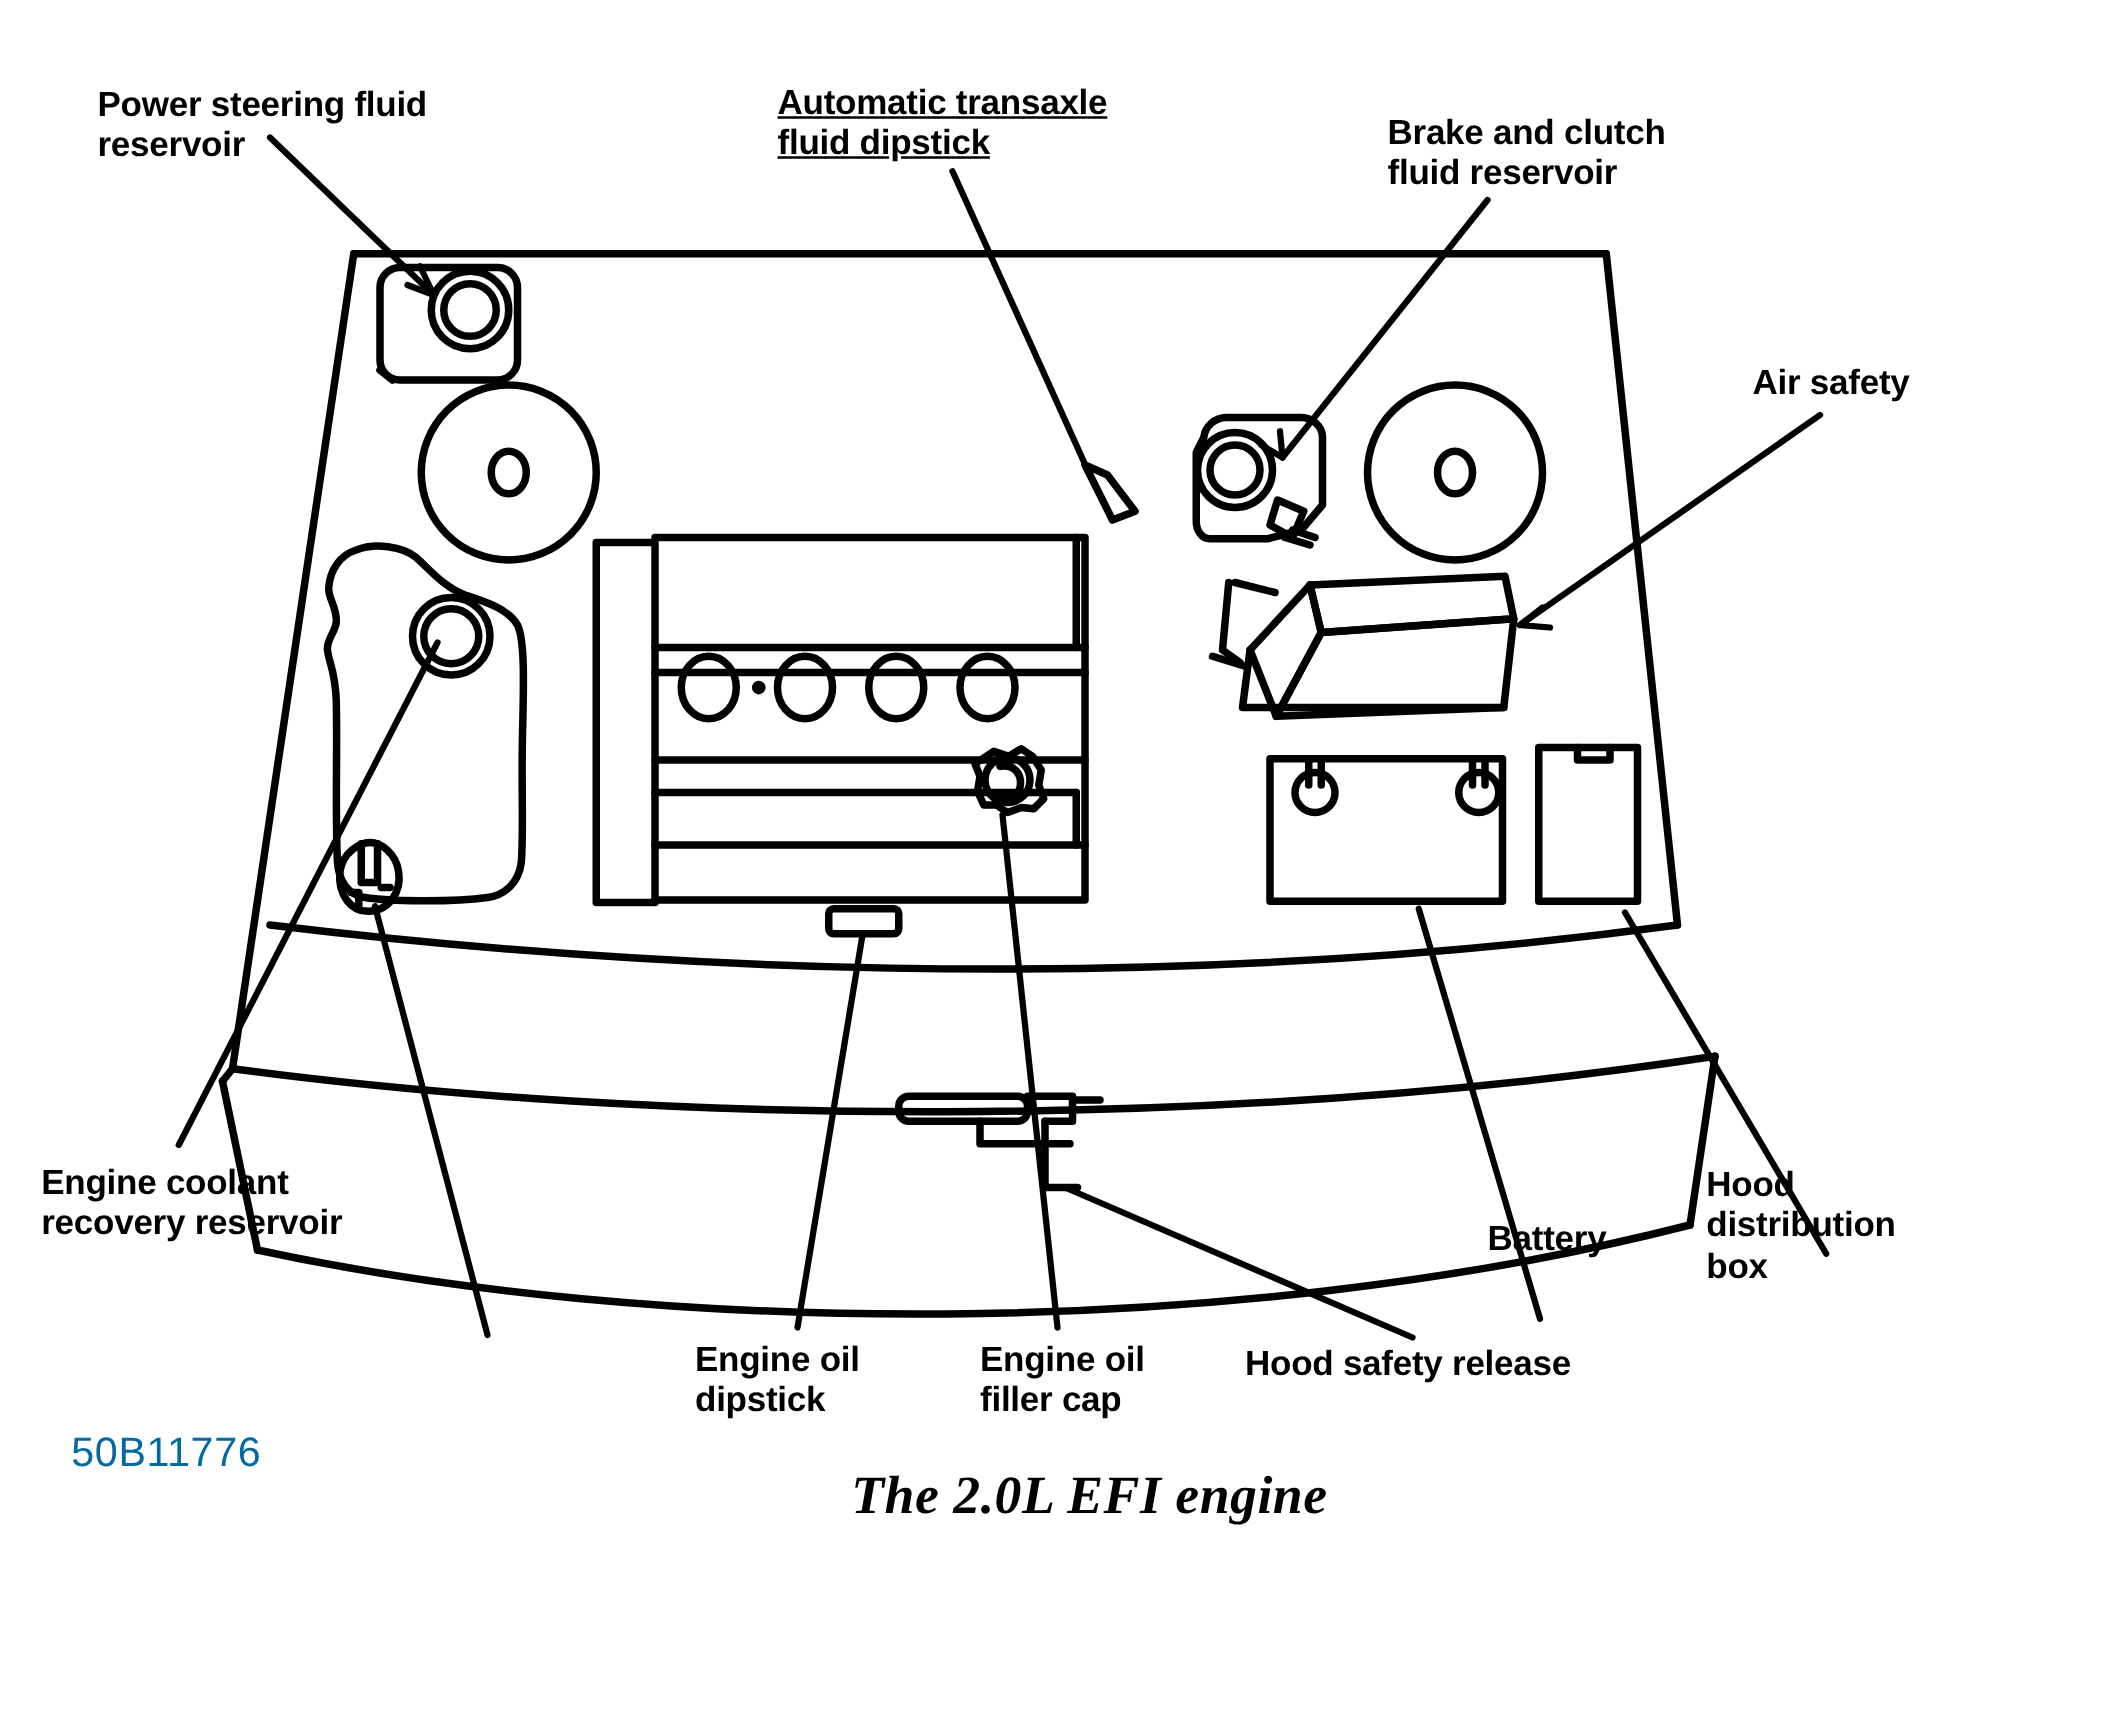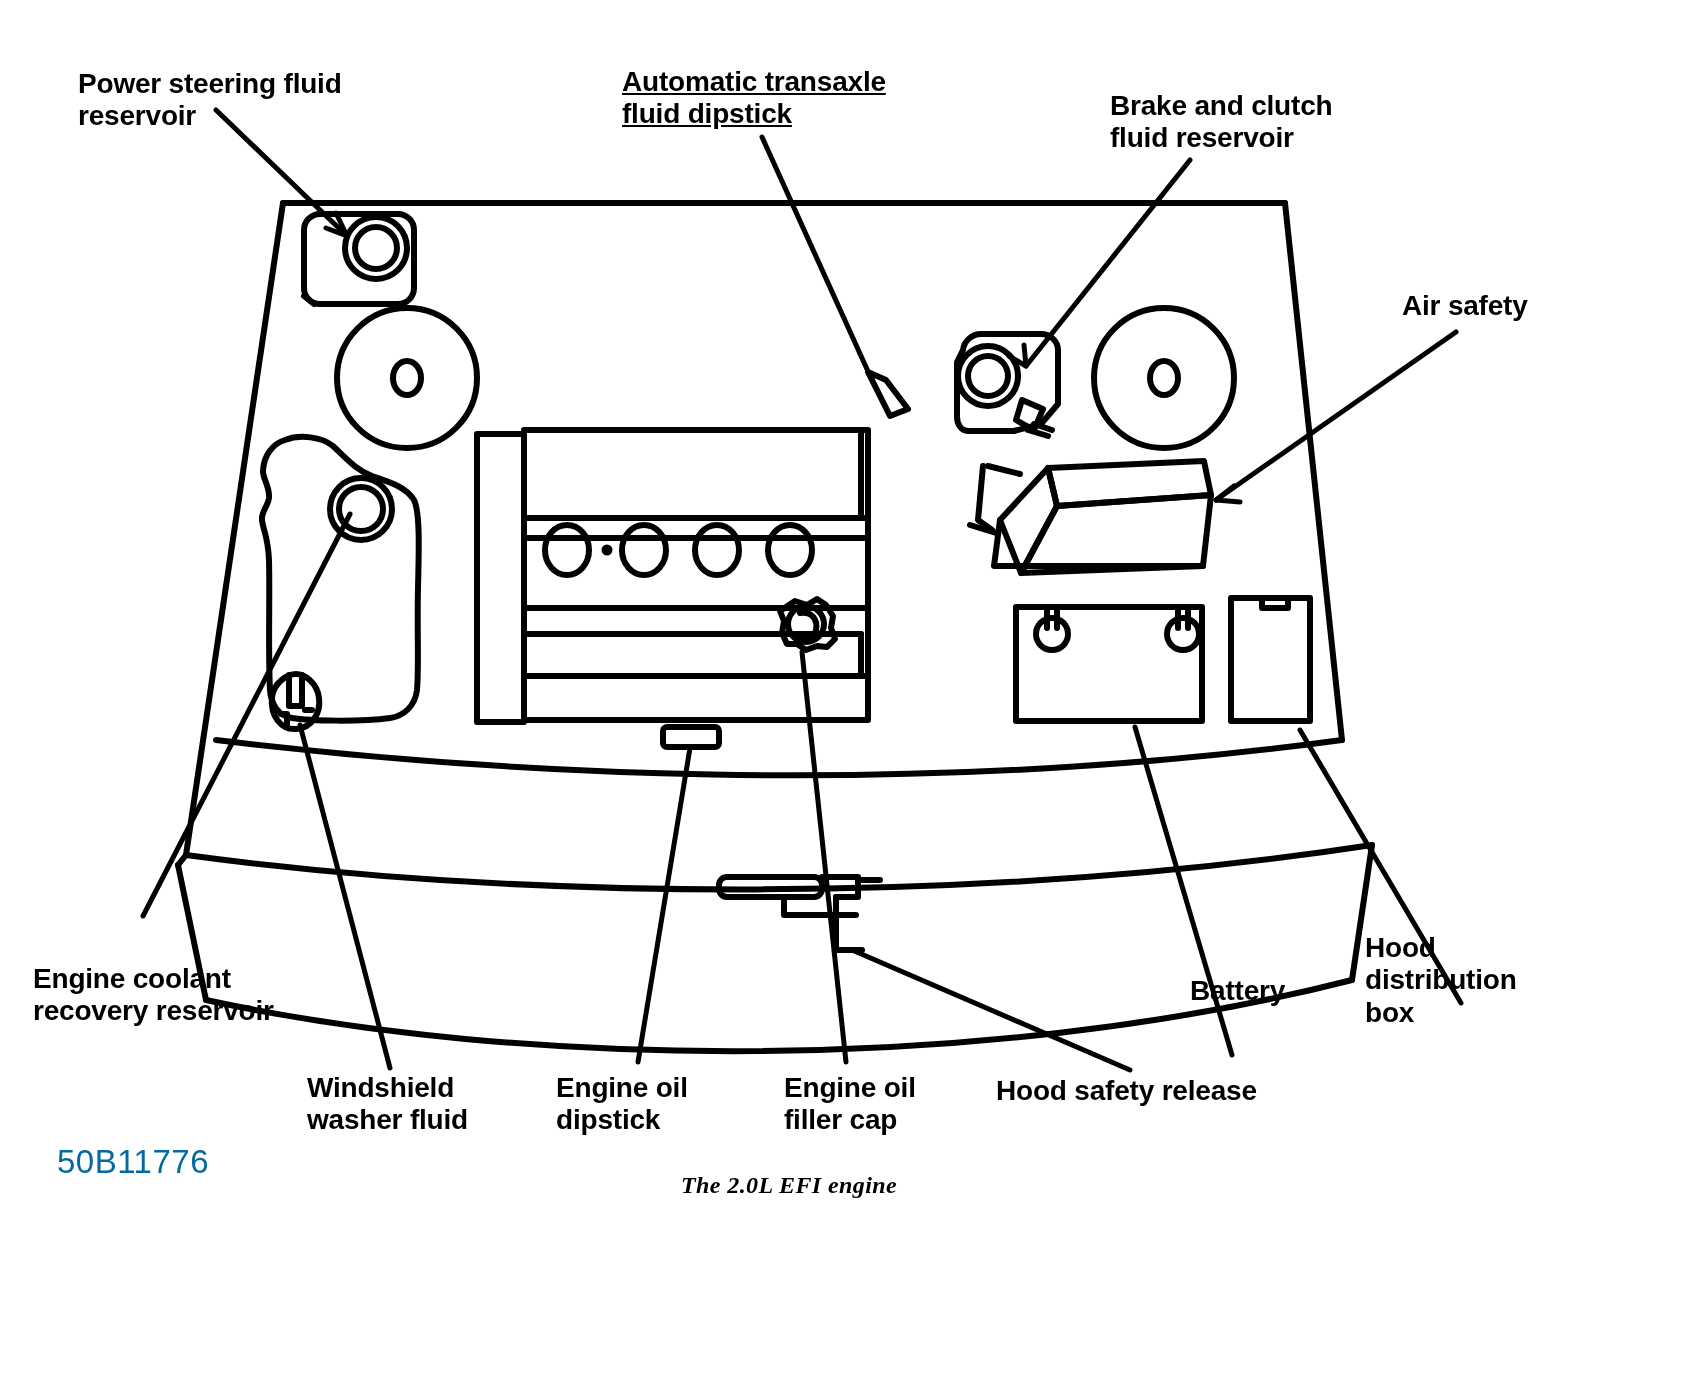--- a/index.html
+++ b/index.html
@@ -48,21 +48,21 @@
     font-weight: normal;
     font-size: 33px;
     letter-spacing: 0.5px;
     color: #0369a1;
   }
   .caption {
     position: absolute;
     font-family: "Liberation Serif", serif;
     font-weight: bold;
     font-style: italic;
-    font-size: 24px;
+    font-size: 43px;
     color: #000;
     letter-spacing: 0.4px;
   }
 </style>
 </head>
 <body>
 
 <div id="figure-root">
 
   <svg class="diagram" viewBox="0 0 1681 1375" fill="none" stroke="#000" stroke-linecap="round" stroke-linejoin="round">
@@ -262,25 +262,23 @@
 reservoir</div>
 
   <div class="label" style="left:622px; top:66px;text-decoration:underline;">Automatic transaxle
 fluid dipstick</div>
 
   <div class="label" style="left:1110px; top:90px;">Brake and clutch
 fluid reservoir</div>
 
   <div class="label" style="left:1402px; top:290px;">Air safety</div>
 
-  <div class="label" style="left:33px; top:930px;margin-top:33px;">Engine coolant
+  <div class="label" style="left:33px; top:930px;">Engine coolant
 recovery reservoir</div>
 
-  <div class="label" style="left:307px; top:1072px;">Windshield
-washer fluid</div>
 
   <div class="label" style="left:556px; top:1072px;">Engine oil
 dipstick</div>
 
   <div class="label" style="left:784px; top:1072px;">Engine oil
 filler cap</div>
 
   <div class="label" style="left:996px; top:1075px;">Hood safety release</div>
 
   <div class="label" style="left:1190px; top:975px;">Battery</div>

